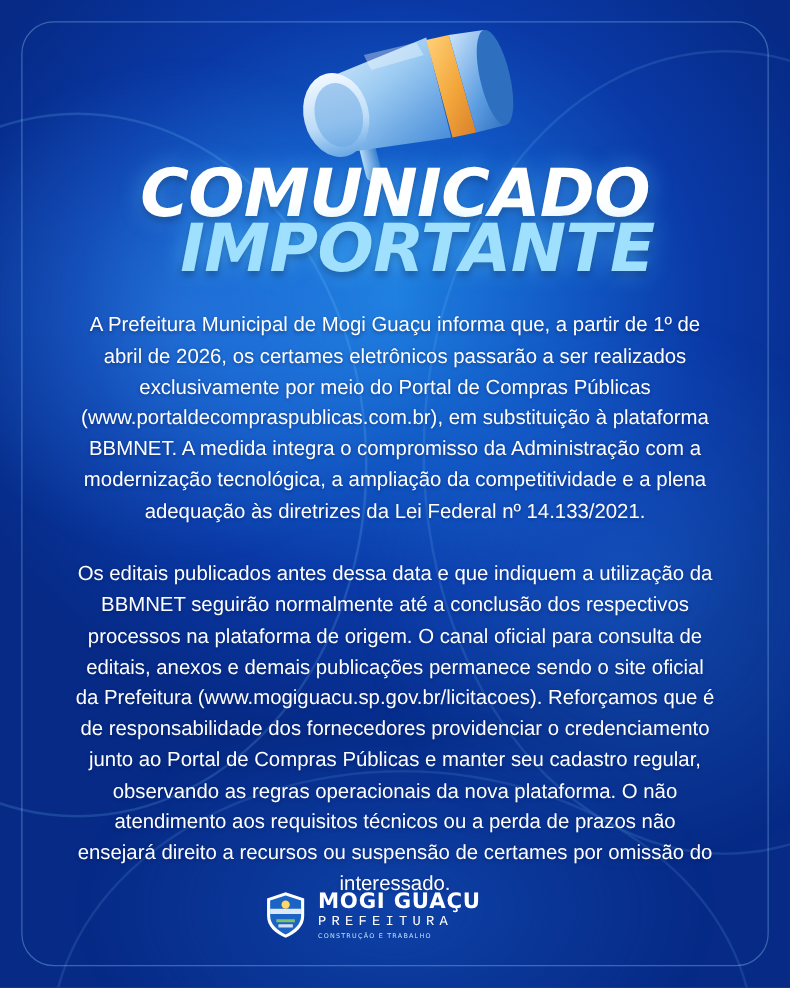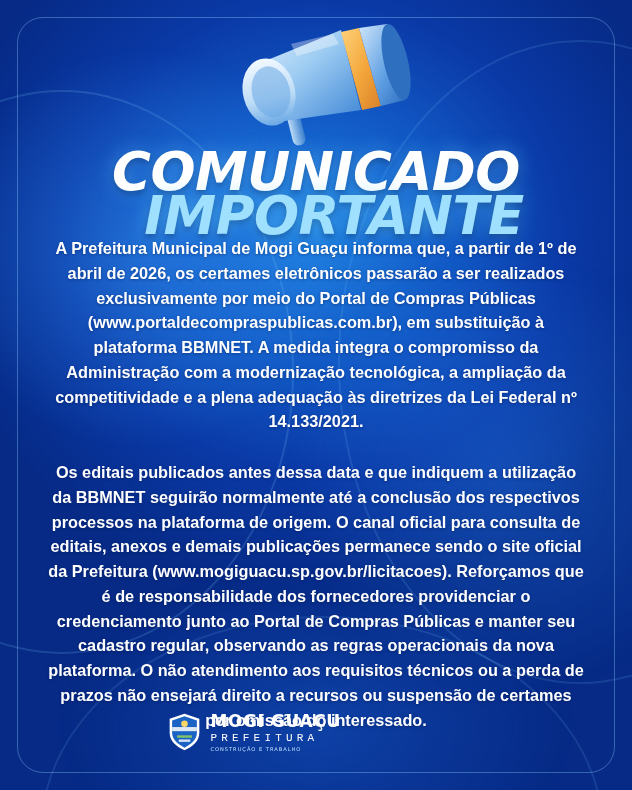--- a/index.html
+++ b/index.html
@@ -82,21 +82,21 @@
     left: 50%;
     top: 14px;
     transform: translateX(-50%);
     width: 250px;
     height: 150px;
   }
 
   
   .headline {
     position: absolute;
-    top: 148px;
+    top: 132px;
     left: 0;
     width: 632px;
     text-align: center;
     line-height: 0.90;
   }
   .headline .l1,
   .headline .l2 {
     display: block;
     font-family: "DejaVu Sans", sans-serif;
     font-weight: bold;
@@ -124,33 +124,34 @@
     top: 232px;
     left: 44px;
     width: 544px;
     text-align: center;
     color: #ffffff;
     font-family: "Liberation Sans", sans-serif;
     font-size: 16.3px;
     line-height: 1.52;
     text-shadow: 0 1px 3px rgba(0,25,80,0.45);
   }
-  .body-text p { margin: 4px; font-weight: bold; }
+  .body-text p { margin: 16px; }
   .body-text p + p { margin-top: 26px; }
 
   
   .footer {
     position: absolute;
     left: 0;
     bottom: 38px;
     width: 509px;
     display: flex;
     align-items: center;
     justify-content: center;
     gap: 9px;
+    padding-left: 44px;
   }
   .crest {
     width: 33px;
     height: 38px;
     flex: none;
   }
   .footer-text {
     display: flex;
     flex-direction: column;
     align-items: flex-start;

